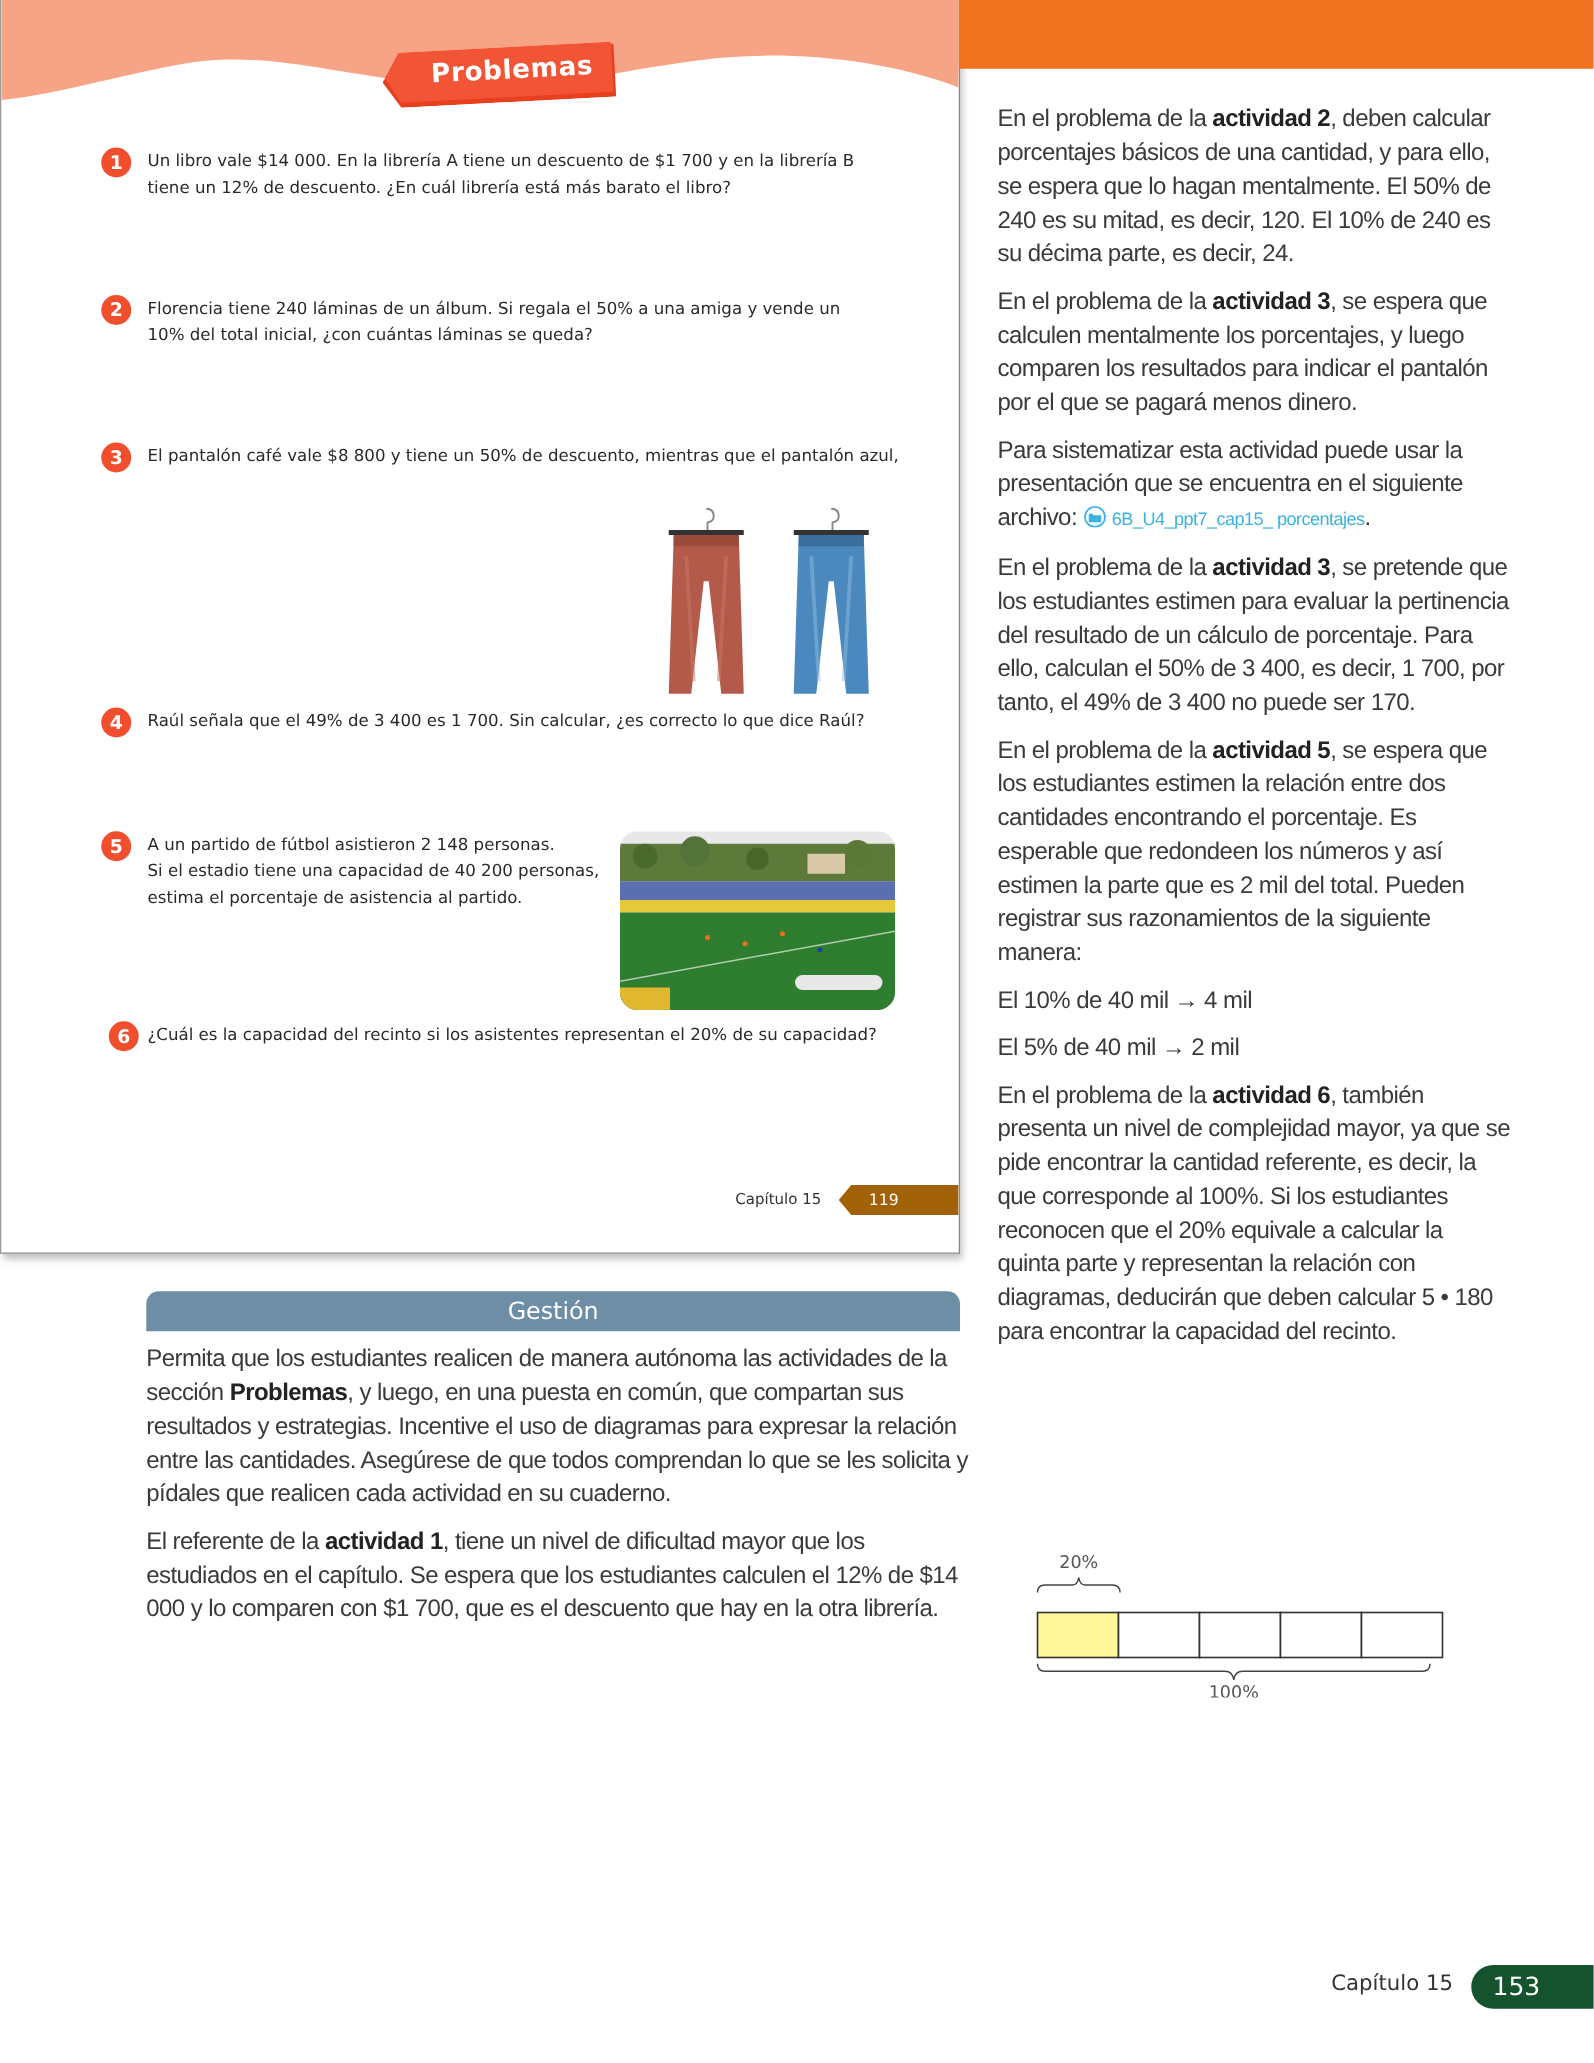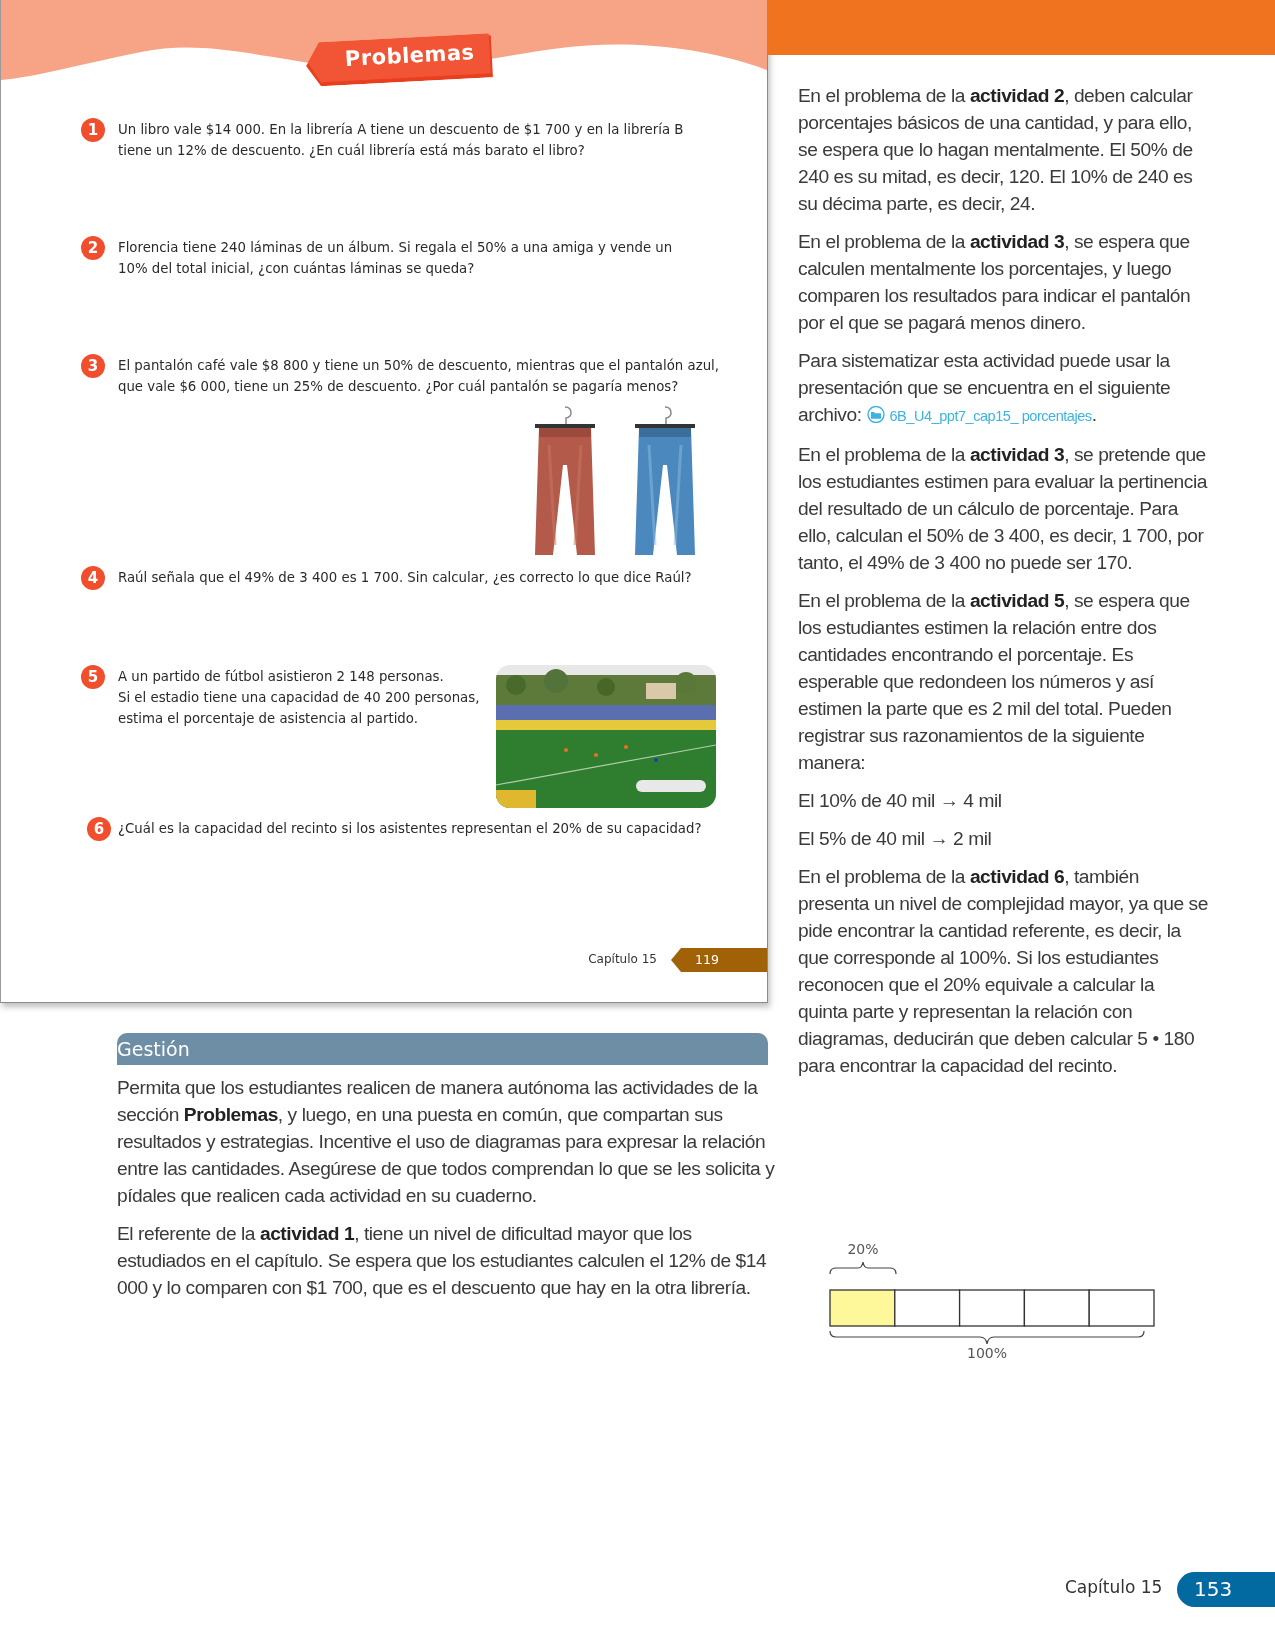--- a/index.html
+++ b/index.html
@@ -36,30 +36,30 @@
   
   .guide { font-family:Liberation Sans, sans-serif; color:#3a3a3a; font-size:19.2px; line-height:27px; letter-spacing:-0.45px; }
   .guide b { color:#222; }
   #right-col { position:absolute; left:798px; top:82px; width:410px; }
   #right-col p { margin:0 0 11px 0; }
   .link { color:#3bb3e2; font-size:14.5px; }
   .folder-icon { display:inline-block; width:20px; height:17px; vertical-align:-2px; margin-right:3px; }
 
   
   #gestion-bar { position:absolute; left:117px; top:1033px; width:651px; height:32px; background:#6e8ea6;
-    border-radius:10px 10px 0 0; color:#fff; text-align:left; font-size:19px; line-height:32px; }
+    border-radius:10px 10px 0 0; color:#fff; text-align:center; font-size:19px; line-height:32px; }
   #gestion-body { position:absolute; left:117px; top:1074px; width:665px; }
   #gestion-body p { margin:0 0 11px 0; }
 
   
   #diagram { position:absolute; left:820px; top:1238px; width:360px; height:120px; }
 
   
   #footer-chap { position:absolute; left:1065px; top:1577px; font-size:17px; color:#333; }
-  #footer-page { position:absolute; left:1177px; top:1572px; width:98px; height:35px; background:#0369a1;
+  #footer-page { position:absolute; left:1177px; top:1572px; width:98px; height:35px; background:#14532d;
     border-radius:18px 0 0 18px; color:#fff; font-size:20px; line-height:35px; padding-left:17px; box-sizing:border-box; }
 </style>
 </head>
 <body>
 
 <div id="student-page">
   <svg class="wave" viewBox="0 0 766 90" preserveAspectRatio="none">
     <path d="M0 0 H766 V70 C700 45 620 40 560 48 C480 58 420 78 330 66 C250 55 200 40 140 52 C80 64 40 76 0 80 Z" fill="#f7a385"></path>
   </svg>
   <div class="problems-tag">
@@ -83,21 +83,20 @@
     <div class="ptext">
       <span>Florencia tiene 240 láminas de un álbum. Si regala el 50% a una amiga y vende un</span>
       <span>10% del total inicial, ¿con cuántas láminas se queda?</span>
     </div>
   </div>
 
   <div class="problem" style="top:354px;">
     <div class="num">3</div>
     <div class="ptext">
       <span>El pantalón café vale $8 800 y tiene un 50% de descuento, mientras que el pantalón azul,</span>
-      <span>que vale $6 000, tiene un 25% de descuento. ¿Por cuál pantalón se pagaría menos?</span>
     </div>
   </div>
 
   <svg class="jeans" style="left:528px;" width="72" height="155" viewBox="0 0 72 155">
     <path d="M36 2 q6 0 6 6 q0 4 -5 5 v6" fill="none" stroke="#888" stroke-width="1.5"></path>
     <rect x="6" y="19" width="60" height="4" fill="#333"></rect>
     <path d="M10 23 H62 L66 150 H48 L38 60 L34 60 L24 150 H6 Z" fill="#b35a4a"></path>
     <path d="M10 23 H62 V32 H10 Z" fill="#9c4a3c"></path>
     <path d="M20 40 L26 140 M52 40 L46 140" stroke="#c97a68" stroke-width="3" opacity="0.5"></path>
   </svg>

